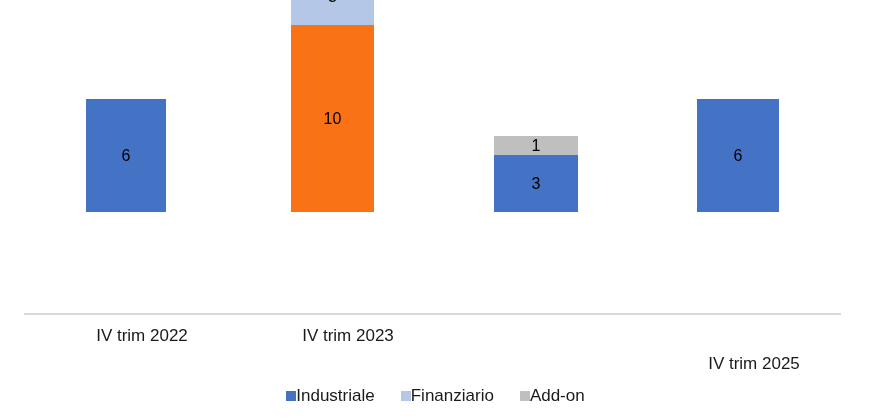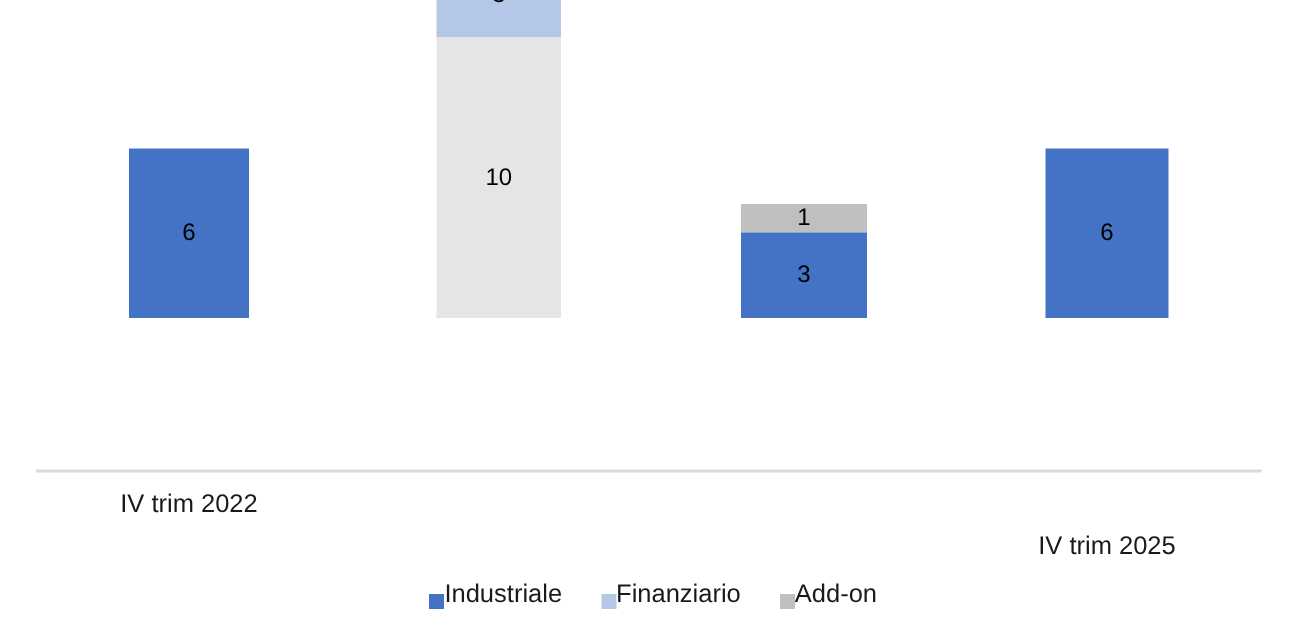--- a/index.html
+++ b/index.html
@@ -61,21 +61,21 @@
     font-size: 16px;
     line-height: 1;
     color: #000000;
     font-family: "Liberation Sans", sans-serif;
     user-select: none;
   }
 
   
   .cat-labels {
     position: absolute;
-    left: 0;
+    left: 16px;
     top: 325px;
     width: 802px;
     height: 26px;
   }
   .cat-label {
     position: absolute;
     top: 0;
     text-align: center;
     font-size: 17px;
     line-height: 22px;
@@ -90,21 +90,21 @@
     left: 0;
     top: 386px;
     width: 871px;
     display: flex;
     align-items: center;
     justify-content: center;
     gap: 26px;
   }
   .legend-item {
     display: flex;
-    align-items: flex-end;
+    align-items: center;
     gap: 0;
   }
   .legend-swatch {
     width: 10px;
     height: 10px;
     flex: 0 0 auto;
     display: block;
   }
   .legend-text {
     font-size: 17px;
@@ -125,21 +125,21 @@
     <div class="bar-group" style="left: 86px; width: 80px;">
       <div class="bar-segment seg-industriale" style="height: 113px; background: rgb(68, 114, 196);">
         <span class="bar-label">6</span>
       </div>
     </div>
 
     <div class="bar-group" style="left: 291px; width: 83px;">
       <div class="bar-segment seg-finanziario" style="height: 56px; background: rgb(180, 199, 231);">
         <span class="bar-label">3</span>
       </div>
-      <div class="bar-segment seg-industriale" style="height: 187px; background: #e5e5e5;">
+      <div class="bar-segment seg-industriale" style="height: 187px; background: #f97316;">
         <span class="bar-label">10</span>
       </div>
     </div>
 
     <div class="bar-group" style="left: 494px; width: 84px;">
       <div class="bar-segment seg-addon" style="height: 19px; background: rgb(191, 191, 191);">
         <span class="bar-label">1</span>
       </div>
       <div class="bar-segment seg-industriale" style="height: 57px; background: rgb(68, 114, 196);">
         <span class="bar-label">3</span>
@@ -148,20 +148,21 @@
 
     <div class="bar-group" style="left: 697px; width: 82px;">
       <div class="bar-segment seg-industriale" style="height: 113px; background: rgb(68, 114, 196);">
         <span class="bar-label">6</span>
       </div>
     </div>
   </div>
 
   <div class="cat-labels">
     <div class="cat-label" style="left: 26px; width: 200px;">IV trim 2022</div>
+    <div class="cat-label" style="left: 232px; width: 200px;">IV trim 2023</div>
     <div class="cat-label" style="left: 638px; width: 200px; margin-top: 28px;">IV trim 2025</div>
   </div>
 
   <div class="legend">
     <div class="legend-item">
       <span class="legend-swatch" style="background: rgb(68, 114, 196);"></span>
       <span class="legend-text">Industriale</span>
     </div>
     <div class="legend-item">
       <span class="legend-swatch" style="background: rgb(180, 199, 231);"></span>

